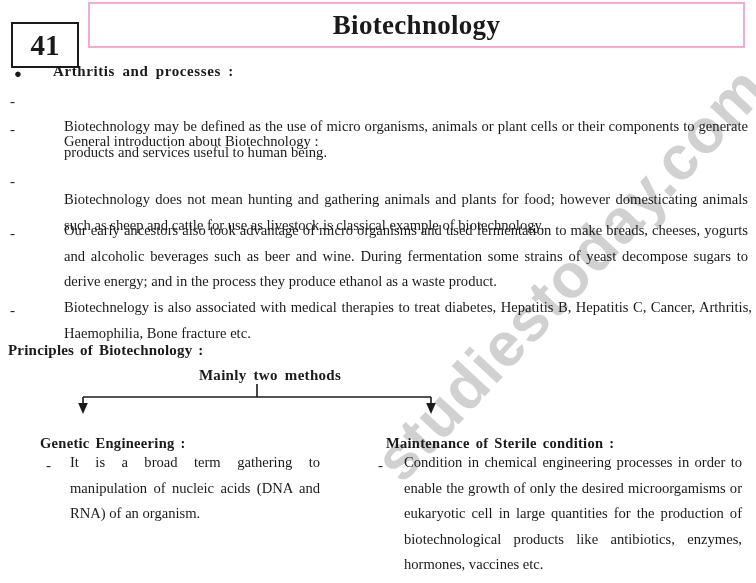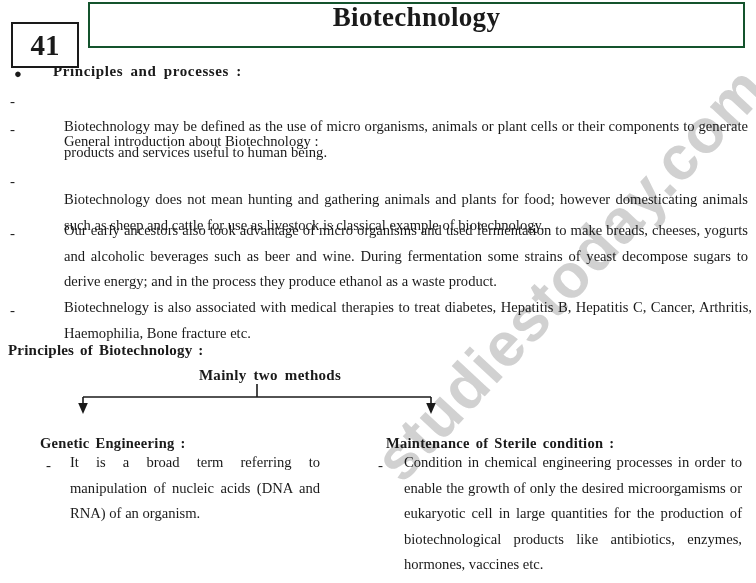--- a/index.html
+++ b/index.html
@@ -70,24 +70,24 @@
     font-weight: 700;
     line-height: 1;
     letter-spacing: 0px;
   }
   .title-box {
     position: absolute;
     left: 88px;
     top: 2px;
     width: 657px;
     height: 46px;
-    border: 2px solid #14532d;
+    border: 2px solid #f9a8d4;
     box-sizing: border-box;
     display: flex;
-    align-items: flex-start;
+    align-items: center;
     justify-content: center;
   }
   .title-text {
     font-size: 27px;
     font-weight: 700;
     letter-spacing: 0.3px;
     line-height: 1;
   }
 
   
@@ -183,21 +183,21 @@
     <div class="chapter-box">
       <span class="chapter-num">41</span>
     </div>
     <div class="title-box">
       <span class="title-text">Biotechnology</span>
     </div>
   </div>
 
   <div class="block" style="left:0;top:62px;width:756px;">
     <span class="marker bullet-dot" style="left:14px;top:5px;">●</span>
-    <span class="bold-head" style="left:53px;top:2px;">Principles  and  processes  :</span>
+    <span class="bold-head" style="left:53px;top:2px;">Arthritis  and  processes  :</span>
   </div>
 
   <div class="block" style="left:0;top:86px;width:756px;">
     <span class="marker dash" style="left:10px;top:8px;">-</span>
     <div class="para nojust" style="left:64px;top:0px;width:680px;">General introduction about Biotechnology :</div>
   </div>
 
   <div class="block" style="left:0;top:114px;width:756px;">
     <span class="marker dash" style="left:10px;top:8px;">-</span>
     <div class="para" style="left:64px;top:0px;width:684px;">Biotechnology may be defined as the use of micro organisms, animals or plant cells or their components to generate products and services useful to human being.</div>
@@ -232,21 +232,21 @@
       <polygon points="83,54 78.2,43 87.8,43" fill="#1a1a1a"></polygon>
 
       <line x1="431" y1="37" x2="431" y2="47" stroke="#1a1a1a" stroke-width="1.6"></line>
       <polygon points="431,54 426.2,43 435.8,43" fill="#1a1a1a"></polygon>
     </svg>
   </div>
 
   <div class="col-head" style="left:40px;top:427px;">Genetic Engineering :</div>
   <div class="block" style="left:0;top:450px;width:380px;">
     <span class="marker dash" style="left:46px;top:8px;">-</span>
-    <div class="col-para" style="left:70px;top:0px;width:250px;">It is a broad term referring to manipulation of nucleic acids (DNA and RNA) of an organism.</div>
+    <div class="col-para" style="left:70px;top:0px;width:250px;">It is a broad term gathering to manipulation of nucleic acids (DNA and RNA) of an organism.</div>
   </div>
 
   <div class="col-head" style="left:386px;top:427px;">Maintenance of Sterile condition :</div>
   <div class="block" style="left:0;top:450px;width:756px;">
     <span class="marker dash" style="left:378px;top:8px;">-</span>
     <div class="col-para" style="left:404px;top:0px;width:338px;">Condition in chemical engineering processes in order to enable the growth of only the desired microorgamisms or eukaryotic cell in large quantities for the production of biotechnological products like antibiotics, enzymes, hormones, vaccines etc.</div>
   </div>
 
 </div>
 

